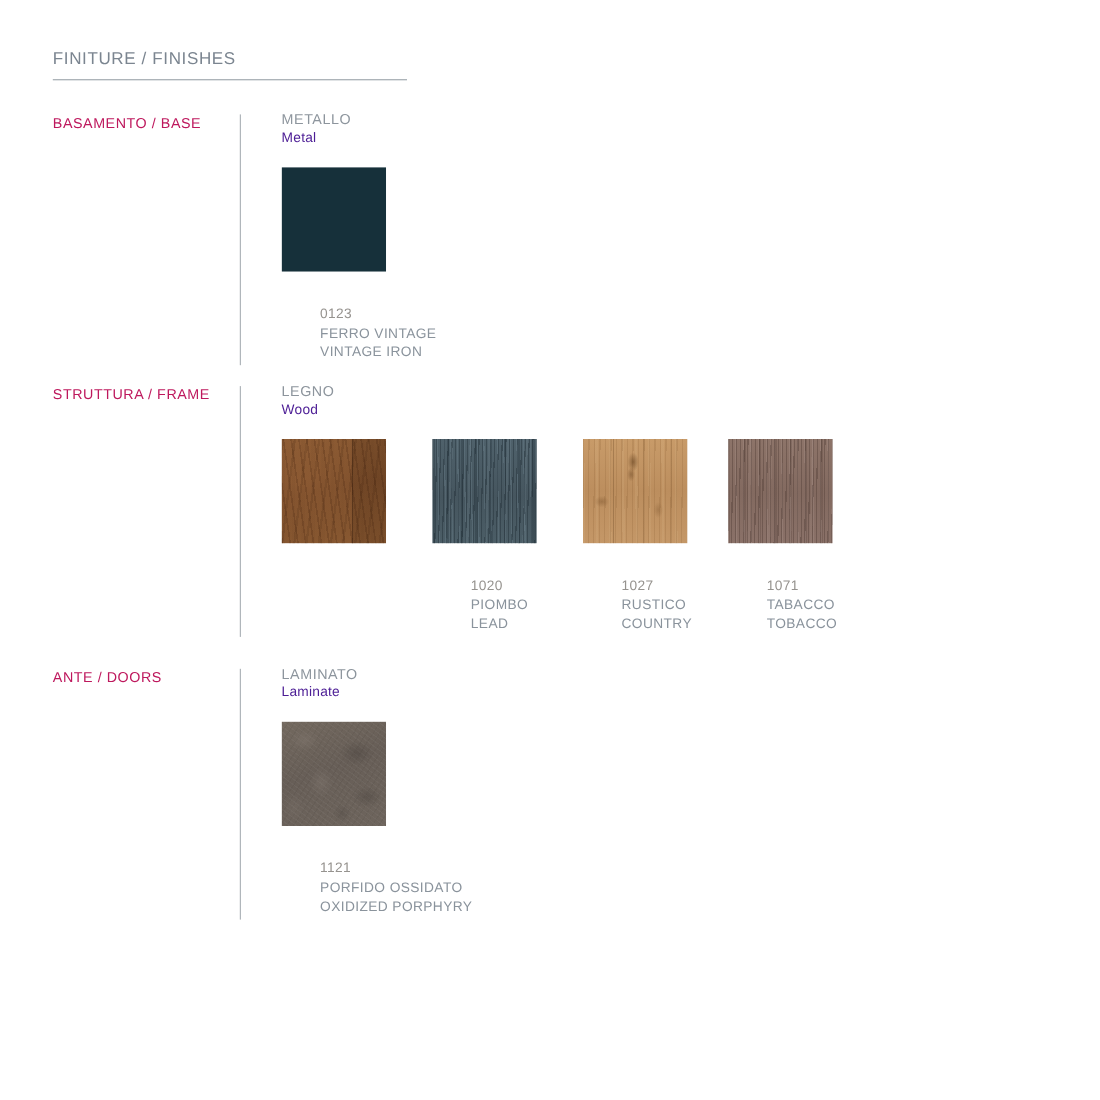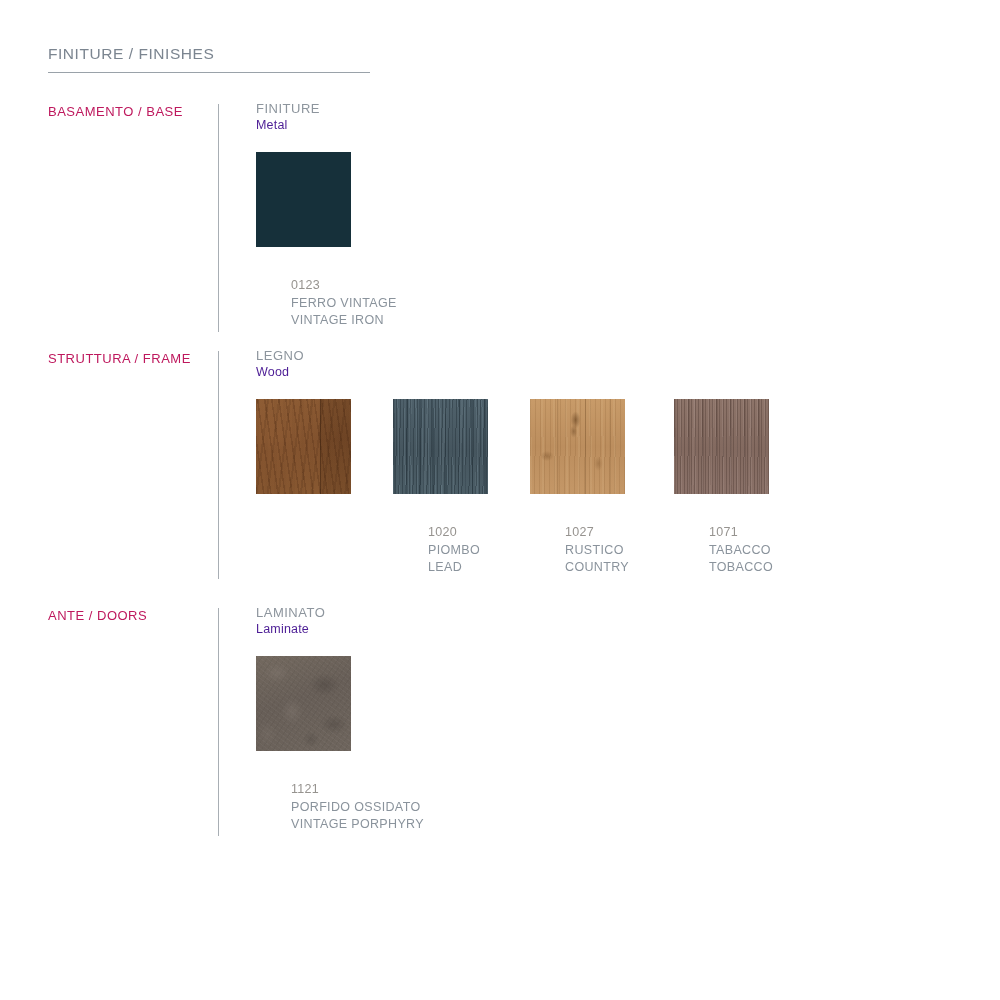--- a/index.html
+++ b/index.html
@@ -235,21 +235,21 @@
 <div class="page-header">
   <div class="page-title">FINITURE / FINISHES</div>
 </div>
 <div class="header-rule"></div>
 
 <div id="sections-root">
     <div class="section" style="top: 104px;">
       <div class="section-label">BASAMENTO / BASE</div>
       <div class="section-divider" style="height: 228px;"></div>
       <div class="material-head">
-        <div class="material-it">FINITURE</div>
+        <div class="material-it">METALLO</div>
         <div class="material-en">Metal</div>
       </div>
       <div class="swatch-row" style="top: 48px;">
         <div class="swatch-cell" style="left: 0px;">
           <div class="swatch">
             <div class="tex-solid" style="background: rgb(22, 48, 58);"></div>
           </div>
           <div class="swatch-caption">
             <div class="swatch-code">0123</div>
             <div class="swatch-name-it">FERRO VINTAGE</div>
@@ -284,21 +284,21 @@
         <div class="swatch-cell" style="left: 274px;">
           <div class="swatch">
             <div class="tex-country"></div>
           </div>
           <div class="swatch-caption">
             <div class="swatch-code">1027</div>
             <div class="swatch-name-it">RUSTICO</div>
             <div class="swatch-name-en">COUNTRY</div>
           </div>
         </div>
-        <div class="swatch-cell" style="left: 418px;">
+        <div class="swatch-cell" style="left: 406px;">
           <div class="swatch">
             <div class="tex-tobacco"></div>
           </div>
           <div class="swatch-caption">
             <div class="swatch-code">1071</div>
             <div class="swatch-name-it">TABACCO</div>
             <div class="swatch-name-en">TOBACCO</div>
           </div>
         </div>
       </div>
@@ -311,18 +311,18 @@
         <div class="material-en">Laminate</div>
       </div>
       <div class="swatch-row" style="top: 48px;">
         <div class="swatch-cell" style="left: 0px;">
           <div class="swatch">
             <div class="tex-porphyry"></div>
           </div>
           <div class="swatch-caption">
             <div class="swatch-code">1121</div>
             <div class="swatch-name-it">PORFIDO OSSIDATO</div>
-            <div class="swatch-name-en">VINTAGE PORPHYRY</div>
+            <div class="swatch-name-en">OXIDIZED PORPHYRY</div>
           </div>
         </div>
       </div>
     </div>
   </div>
 
 </body></html>

